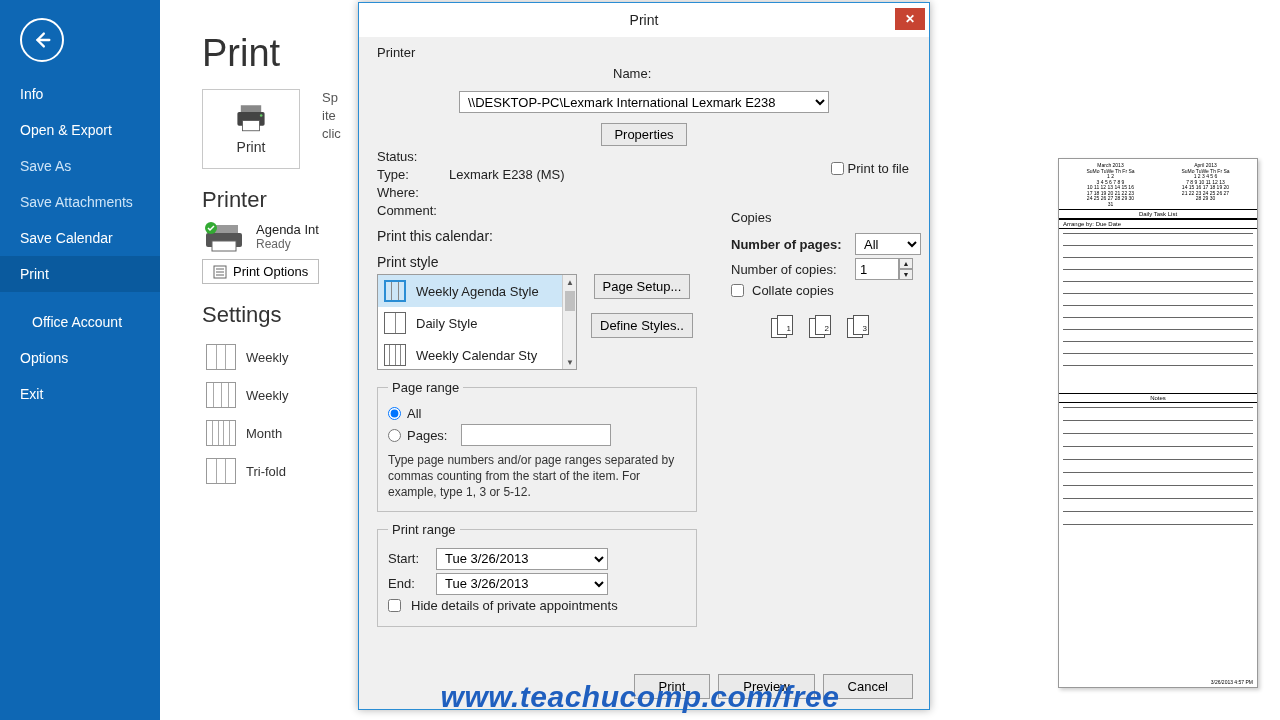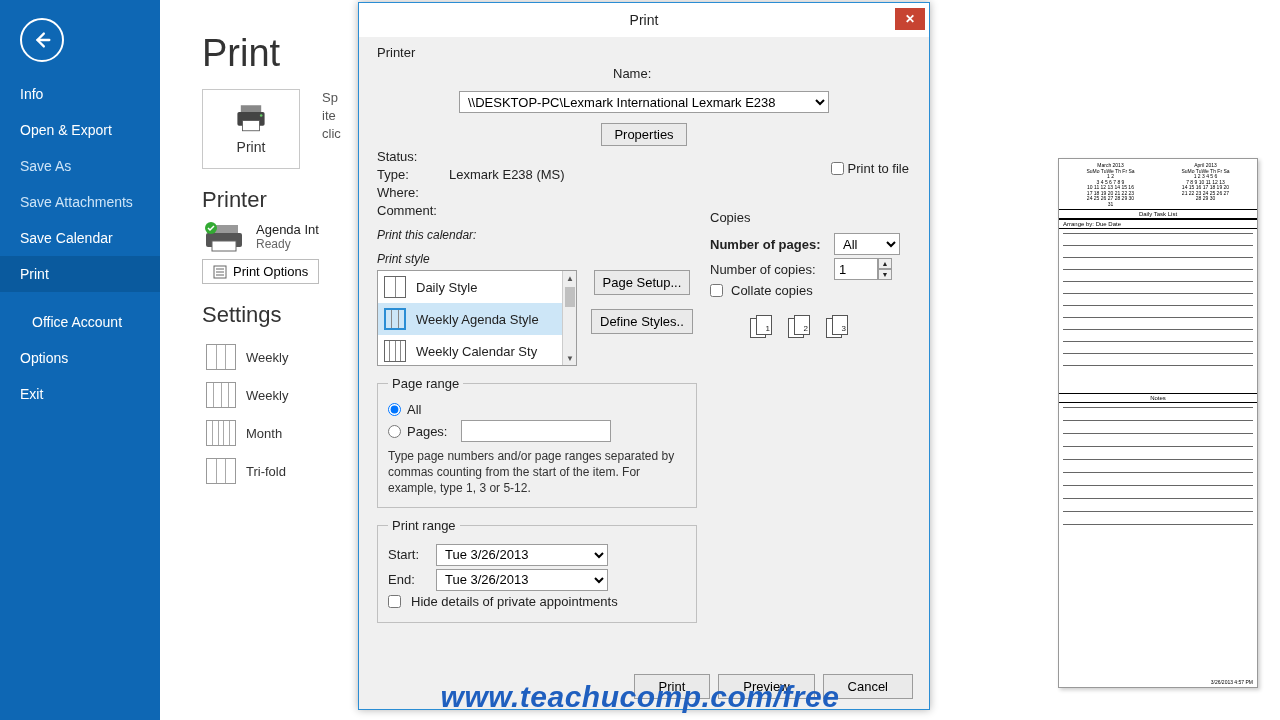--- a/index.html
+++ b/index.html
@@ -58,35 +58,35 @@
   
   .modal { position:absolute; left:358px; top:2px; width:572px; height:708px; background:#f0f0f0; border:1px solid #2a8dd4; box-shadow:0 0 8px rgba(0,0,0,.3); font-size:13px; color:#222;}
   .modal .titlebar { height:34px; background:#fff; position:relative; display:flex; align-items:center; justify-content:center; font-size:14px;}
   .modal .close { position:absolute; right:4px; top:5px; width:30px; height:22px; background:#c74432; color:#fff; display:flex; align-items:center; justify-content:center; font-size:12px; font-weight:bold;}
   .modal .body { padding:8px 18px; }
   .row { display:flex; align-items:center; gap:10px; margin:3px 0;}
   .row .lbl { width:62px; }
   select, input[type=text] { border:1px solid #9c9c9c; background:#fff; font-size:13px; height:22px; padding:0 4px;}
   .btn { border:1px solid #9c9c9c; background:#eaeaea; padding:3px 12px; font-size:13px;}
   .group { margin-top:10px; }
-  .group > .glabel { font-size:12px; margin-bottom:4px;font-style:italic;}
+  .group > .glabel { font-size:14px; margin-bottom:4px;}
   .ps-wrap { display:flex; gap:14px; align-items:flex-start;}
   .ps-list { width:200px; height:96px; border:1px solid #9c9c9c; background:#fff; overflow:hidden; position:relative;}
   .ps-list .scroll { position:absolute; right:0; top:0; bottom:0; width:14px; background:#eee; border-left:1px solid #ccc;}
   .ps-list .scroll .thumb { position:absolute; top:16px; left:2px; width:10px; height:20px; background:#c0c0c0;}
   .ps-list .scroll .arrow{position:absolute;left:0;width:14px;height:14px;display:flex;align-items:center;justify-content:center;font-size:8px;color:#555;}
   .ps-list .opt { display:flex; align-items:center; gap:10px; height:32px; padding-left:6px; font-size:13px;}
   .ps-list .opt .ic { width:22px; height:22px; border:1px solid #666; display:flex;}
   .ps-list .opt .ic div{flex:1;border-right:1px solid #888;} .ps-list .opt .ic div:last-child{border:none;}
   .ps-list .opt.sel { background:#cde6f7;}
   .ps-list .opt.sel .ic { border:2px solid #2a8dd4;}
   .ps-btns { display:flex; flex-direction:column; gap:14px;align-items:center;}
   .ps-btns .btn{ padding:4px 8px;}
 
-  .copies { position:absolute; left:351px; top:207px; font-size:13px;}
+  .copies { position:absolute; left:372px; top:207px; font-size:13px;}
   .copies .row{gap:8px;}
   .num-combo { display:flex;}
   .num-combo input{ width:44px; height:22px;}
   .spin { width:14px; display:flex; flex-direction:column;}
   .spin span{ flex:1; border:1px solid #9c9c9c; font-size:7px; display:flex; align-items:center; justify-content:center; background:#eee;}
   .collate-pic { margin-top:14px; display:flex; gap:10px; padding-left:40px;}
   .collate-pic .stack{position:relative;width:28px;height:26px;}
   .collate-pic .pg{position:absolute;width:16px;height:20px;border:1px solid #555;background:#fff;font-size:8px;display:flex;align-items:flex-end;justify-content:flex-end;padding:1px;}
   .collate-pic .pg.a{left:0;top:6px;} .collate-pic .pg.b{left:6px;top:3px;}
 
@@ -308,34 +308,34 @@
     </div>
 
     <div class="group">
       <div class="glabel">Print this calendar:</div>
     </div>
 
     <div class="group">
       <div class="glabel">Print style</div>
       <div class="ps-wrap">
         <div class="ps-list">
+          <div class="opt sel">
+              <div class="ic">
+                <div></div>
+                <div></div>
+                <div></div>
+              </div>
+              <span>Weekly Agenda Style</span>
+            </div>
           <div class="opt">
               <div class="ic">
                 <div></div>
                 <div></div>
               </div>
               <span>Daily Style</span>
-            </div>
-          <div class="opt sel">
-              <div class="ic">
-                <div></div>
-                <div></div>
-                <div></div>
-              </div>
-              <span>Weekly Agenda Style</span>
             </div>
           <div class="opt" style="position:relative;">
               <div class="ic">
                 <div></div>
                 <div></div>
                 <div></div>
                 <div></div>
               </div>
               <span>Weekly Calendar Sty</span>
 

